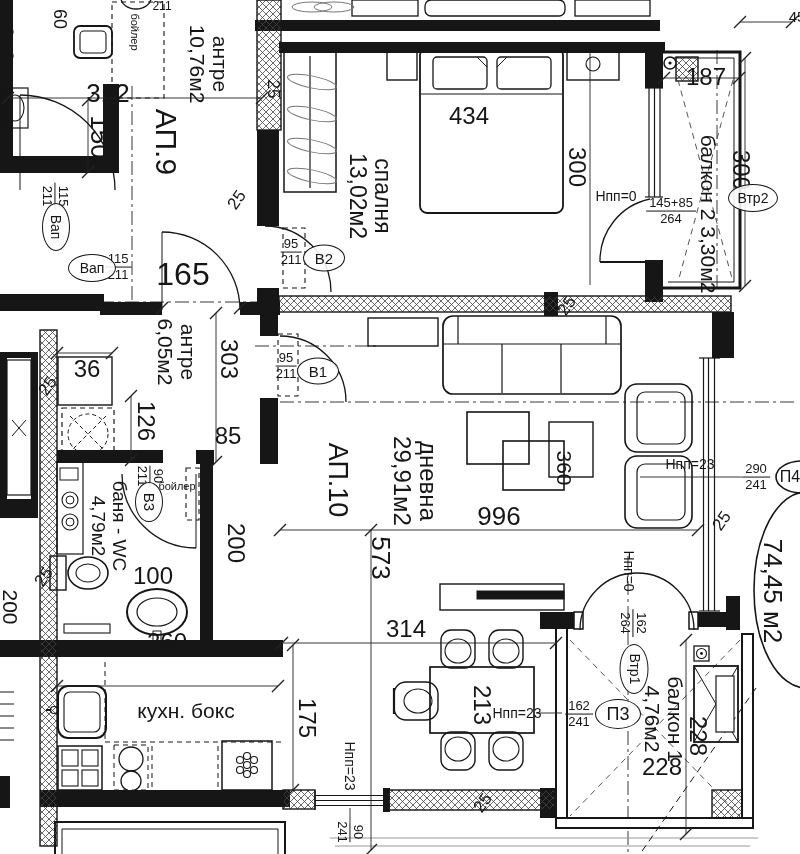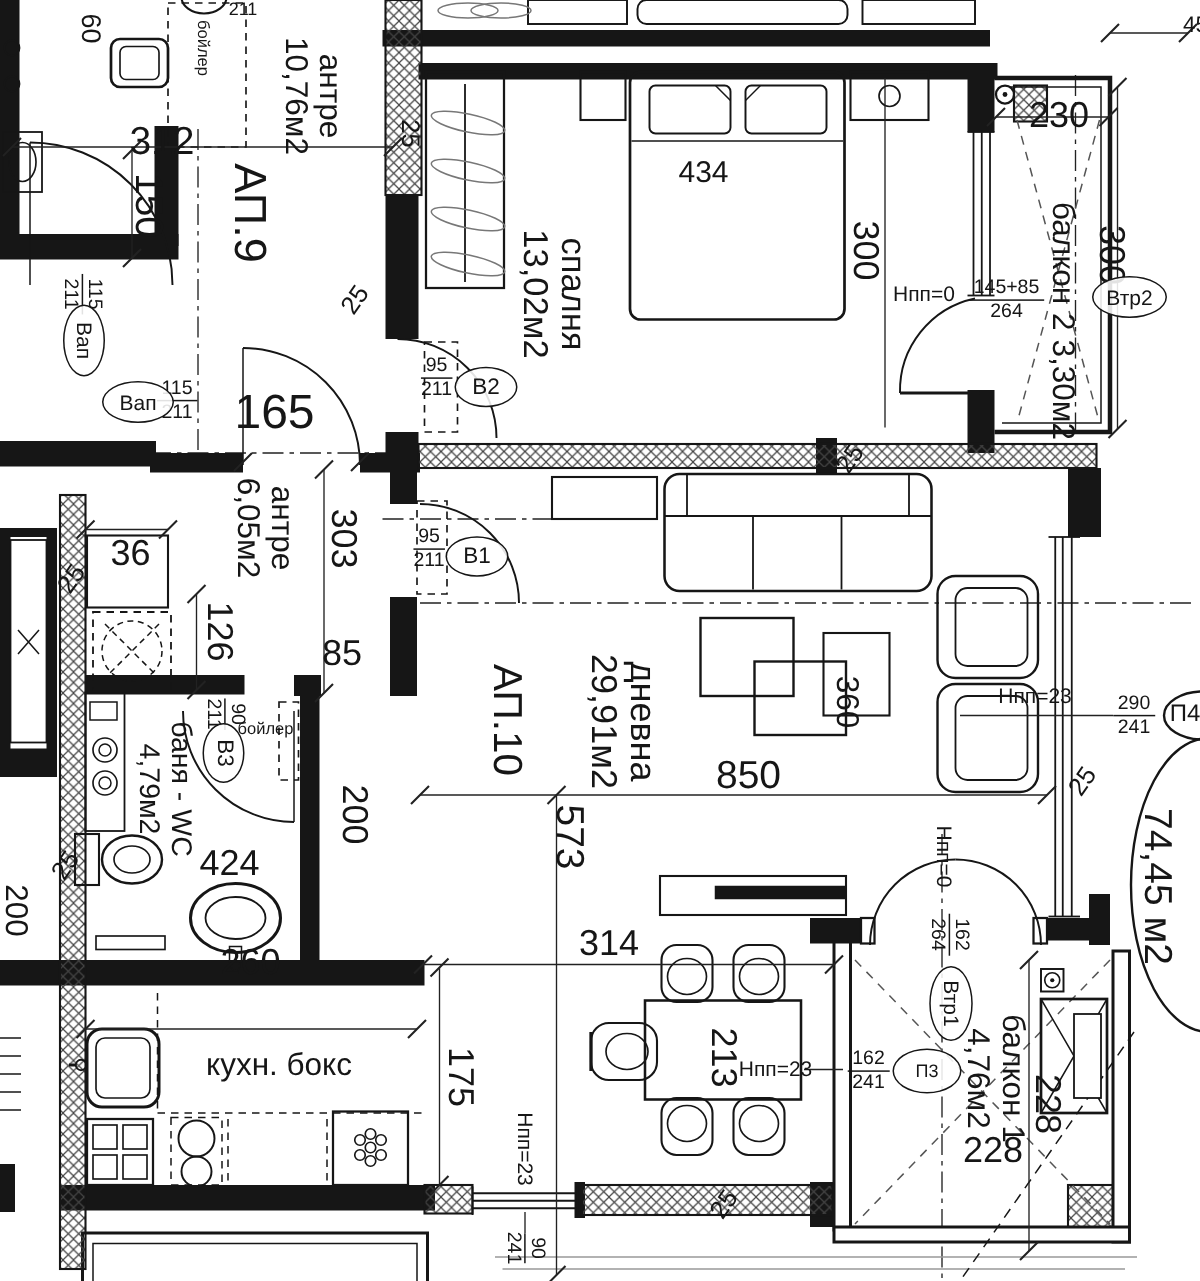--- a/index.html
+++ b/index.html
@@ -373,31 +373,31 @@
 
 <div class="lbl c" style="left:108px;top:94px;font-size:26px">312</div>
 <div class="lbl cv" style="left:99px;top:137px;font-size:26px">150</div>
 <div class="lbl c" style="left:183px;top:275px;font-size:32px">165</div>
 <div class="lbl cv" style="left:229px;top:359px;font-size:24px">303</div>
 <div class="lbl c" style="left:87px;top:369px;font-size:24px">36</div>
 <div class="lbl cv" style="left:146px;top:421px;font-size:24px">126</div>
 <div class="lbl c" style="left:228px;top:436px;font-size:24px">85</div>
 <div class="lbl cv" style="left:236px;top:543px;font-size:24px">200</div>
 <div class="lbl cv" style="left:10px;top:607px;font-size:21px">200</div>
-<div class="lbl c" style="left:153px;top:576px;font-size:24px">424</div>
+<div class="lbl c" style="left:153px;top:576px;font-size:24px">100</div>
 <div class="lbl c" style="left:167px;top:642px;font-size:24px">260</div>
 <div class="lbl cv" style="left:307px;top:718px;font-size:24px">175</div>
 <div class="lbl c" style="left:406px;top:629px;font-size:24px">314</div>
 <div class="lbl cv" style="left:482px;top:705px;font-size:24px">213</div>
-<div class="lbl c" style="left:499px;top:517px;font-size:26px">850</div>
+<div class="lbl c" style="left:499px;top:517px;font-size:26px">996</div>
 <div class="lbl cv" style="left:380px;top:558px;font-size:26px">573</div>
 <div class="lbl cv" style="left:564px;top:468px;font-size:21px">360</div>
-<div class="lbl c" style="left:469px;top:116px;font-size:20px">434</div>
+<div class="lbl c" style="left:469px;top:116px;font-size:24px">434</div>
 <div class="lbl cv" style="left:577px;top:167px;font-size:24px">300</div>
-<div class="lbl c" style="left:706px;top:77px;font-size:24px">230</div>
+<div class="lbl c" style="left:706px;top:77px;font-size:24px">187</div>
 <div class="lbl cv" style="left:741px;top:170px;font-size:24px">300</div>
 <div class="lbl c" style="left:797px;top:17px;font-size:15px">45</div>
 <div class="lbl cv" style="left:698px;top:736px;font-size:24px">228</div>
 <div class="lbl c" style="left:662px;top:767px;font-size:24px">228</div>
 <div class="lbl cv" style="left:273px;top:89px;font-size:17px">25</div>
 <div class="lbl cd" style="left:237px;top:200px;font-size:17px">25</div>
 <div class="lbl cd" style="left:48px;top:386px;font-size:17px">25</div>
 <div class="lbl cd" style="left:44px;top:577px;font-size:17px">25</div>
 <div class="lbl cd" style="left:567px;top:306px;font-size:17px">25</div>
 <div class="lbl cd" style="left:722px;top:521px;font-size:17px">25</div>
@@ -432,37 +432,37 @@
   <span>211</span>
 </div>
 <div class="lbl cv tag" style="left:56px;top:227px;width:46px;height:26px;font-size:14px">Вап</div>
 
 <div class="lbl c fr" style="left:118px;top:267px">
   <span class="n">115</span>
   <span>211</span>
 </div>
 <div class="lbl c tag" style="left:92px;top:268px;width:46px;height:26px;font-size:14px">Вап</div>
 
-<div class="lbl c fr" style="left:671px;top:200px">
+<div class="lbl c fr" style="left:671px;top:211px">
   <span class="n">145+85</span>
   <span>264</span>
 </div>
 <div class="lbl c tag" style="left:753px;top:198px;width:48px;height:26px;font-size:14px">Втр2</div>
 
 <div class="lbl cv fr" style="left:633px;top:623px">
   <span class="n">162</span>
   <span>264</span>
 </div>
 <div class="lbl cv tag" style="left:634px;top:669px;width:48px;height:27px;font-size:14px">Втр1</div>
 
 <div class="lbl c fr" style="left:579px;top:714px">
   <span class="n">162</span>
   <span>241</span>
 </div>
-<div class="lbl c tag" style="left:618px;top:714px;width:44px;height:28px;font-size:12px">П3</div>
+<div class="lbl c tag" style="left:618px;top:714px;width:44px;height:28px;font-size:18px">П3</div>
 
 <div class="lbl c fr" style="left:756px;top:477px">
   <span class="n">290</span>
   <span>241</span>
 </div>
 <div class="lbl c" style="left:790px;top:477px;font-size:16px">П4</div>
 
 <div class="lbl cv fr" style="left:350px;top:832px">
   <span class="n">90</span>
   <span>241</span>

